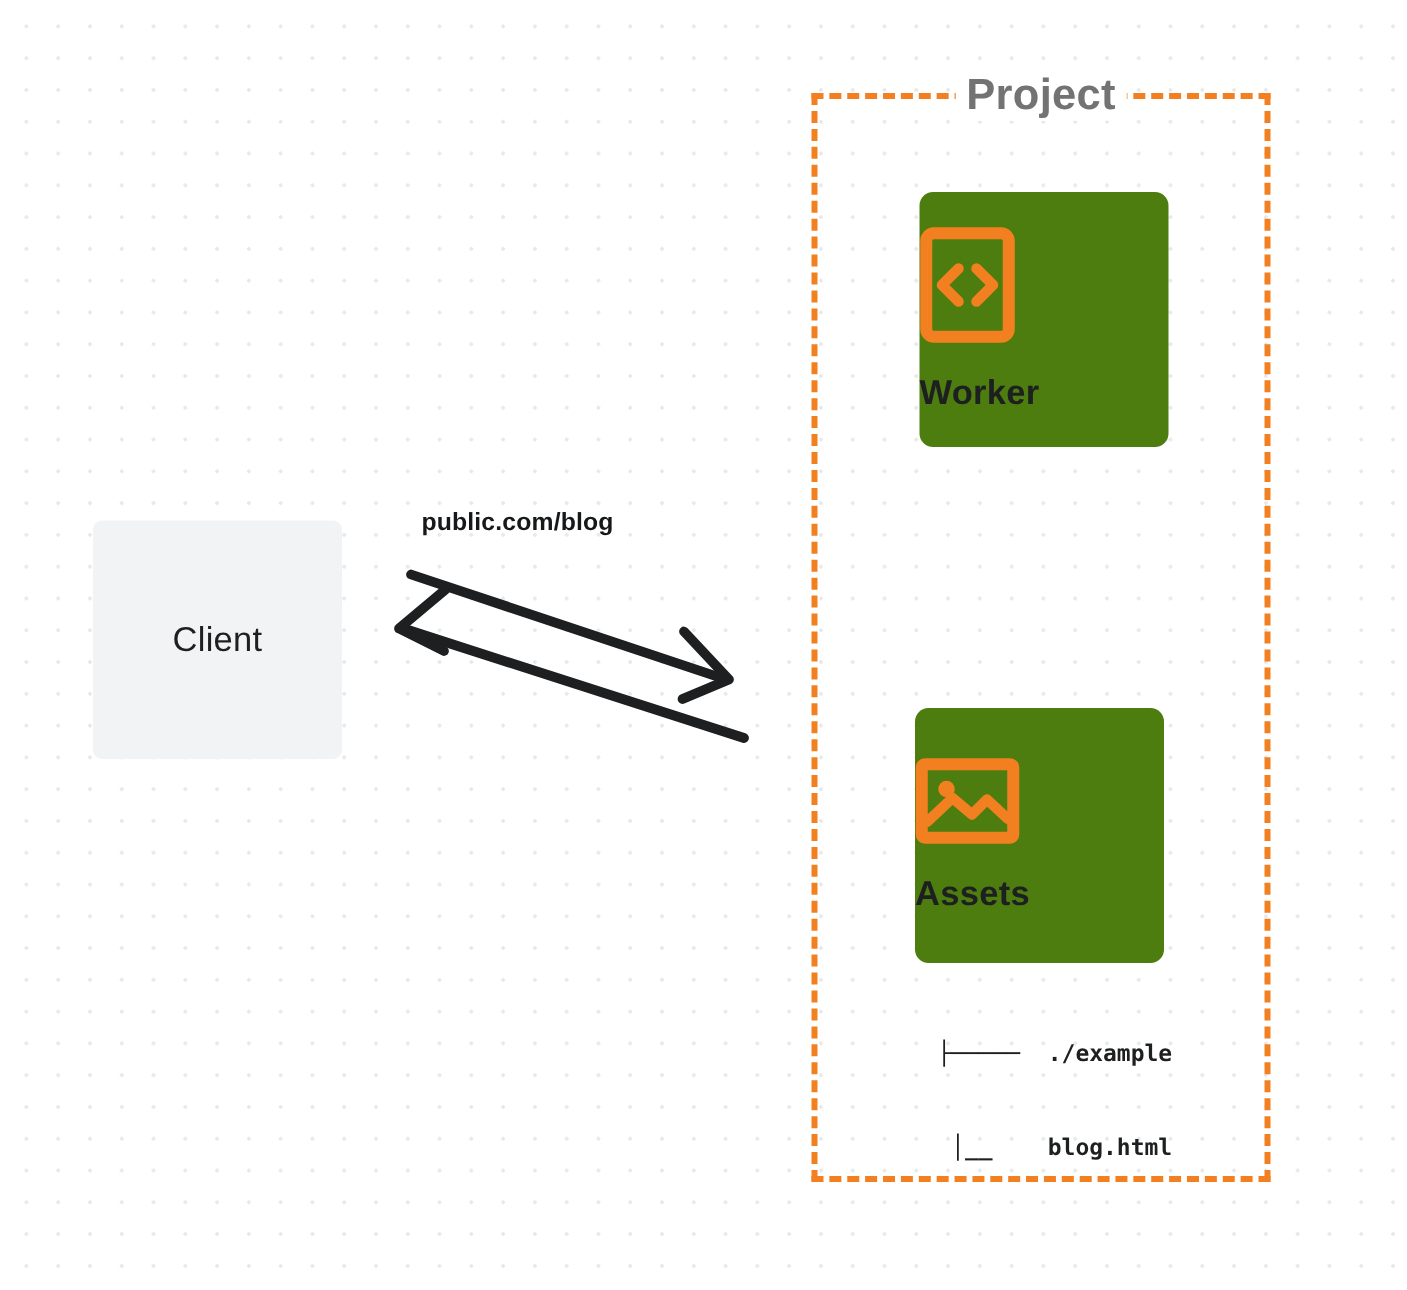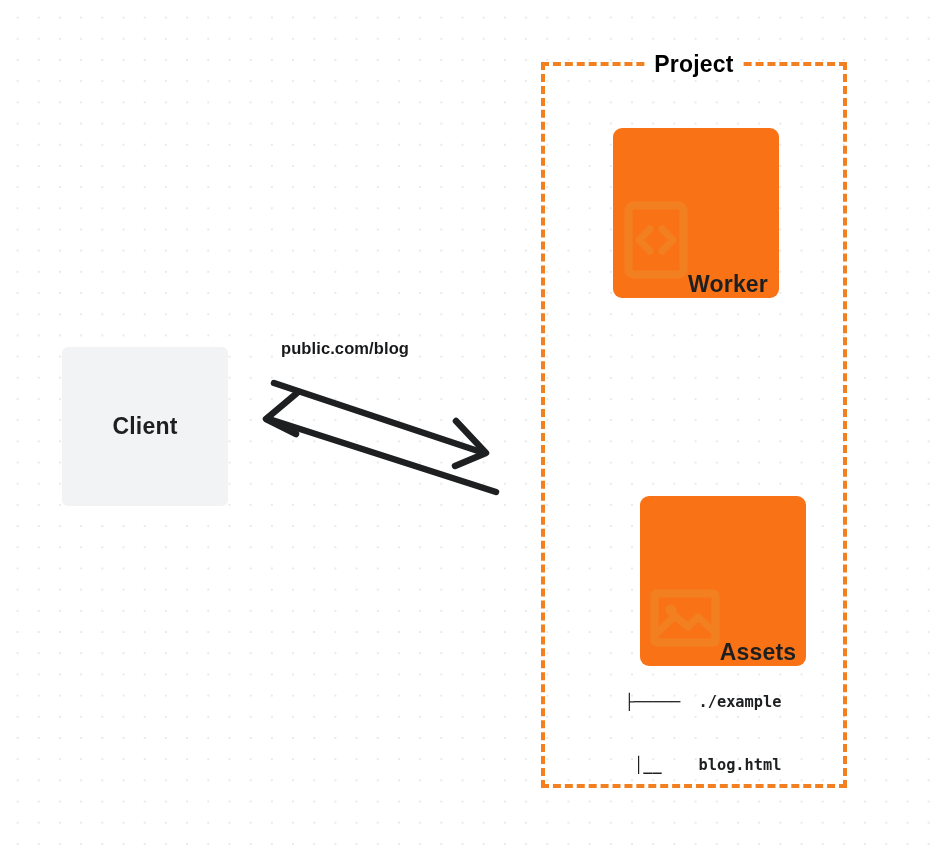--- a/index.html
+++ b/index.html
@@ -31,21 +31,21 @@
     width: 166px;
     height: 159px;
     background: #f2f3f4;
     border-radius: 6px;
     display: flex;
     align-items: center;
     justify-content: center;
   }
   #client-node .node-label {
     font-size: 23px;
-    font-weight: bold;
+    font-weight: normal;
     color: #1d1f20;
     letter-spacing: 0.2px;
   }
 
   
   #arrows-svg {
     position: absolute;
     left: 0;
     top: 0;
     width: 938px;
@@ -74,41 +74,41 @@
     box-sizing: border-box;
     border: 4px dashed #f38020;
   }
   #project-title {
     position: absolute;
     left: 50%;
     top: -2px;
     transform: translate(-50%, -50%);
     background: #ffffff;
     padding: 0 7px;
-    font-size: 23px;
+    font-size: 29px;
     font-weight: bold;
-    color: #000000;
+    color: #737373;
     letter-spacing: 0.2px;
     white-space: nowrap;
   }
 
   
   .service-card {
     position: absolute;
     width: 166px;
     height: 170px;
-    background: #f97316;
+    background: #4d7c0f;
     border-radius: 9px;
     display: flex;
-    flex-direction: row;
-    align-items: flex-end;
+    flex-direction: column;
+    align-items: flex-start;
     justify-content: center;
   }
   #worker-node { left: 613px; top: 128px; }
-  #assets-node { left: 610px; top: 496px; margin-left: 30px; }
+  #assets-node { left: 610px; top: 472px; }
 
   .service-card .card-icon {
     line-height: 0;
     margin-bottom: 19px;
   }
   .service-card .card-label {
     font-size: 23px;
     font-weight: bold;
     color: #1d1f20;
     letter-spacing: 0.2px;

